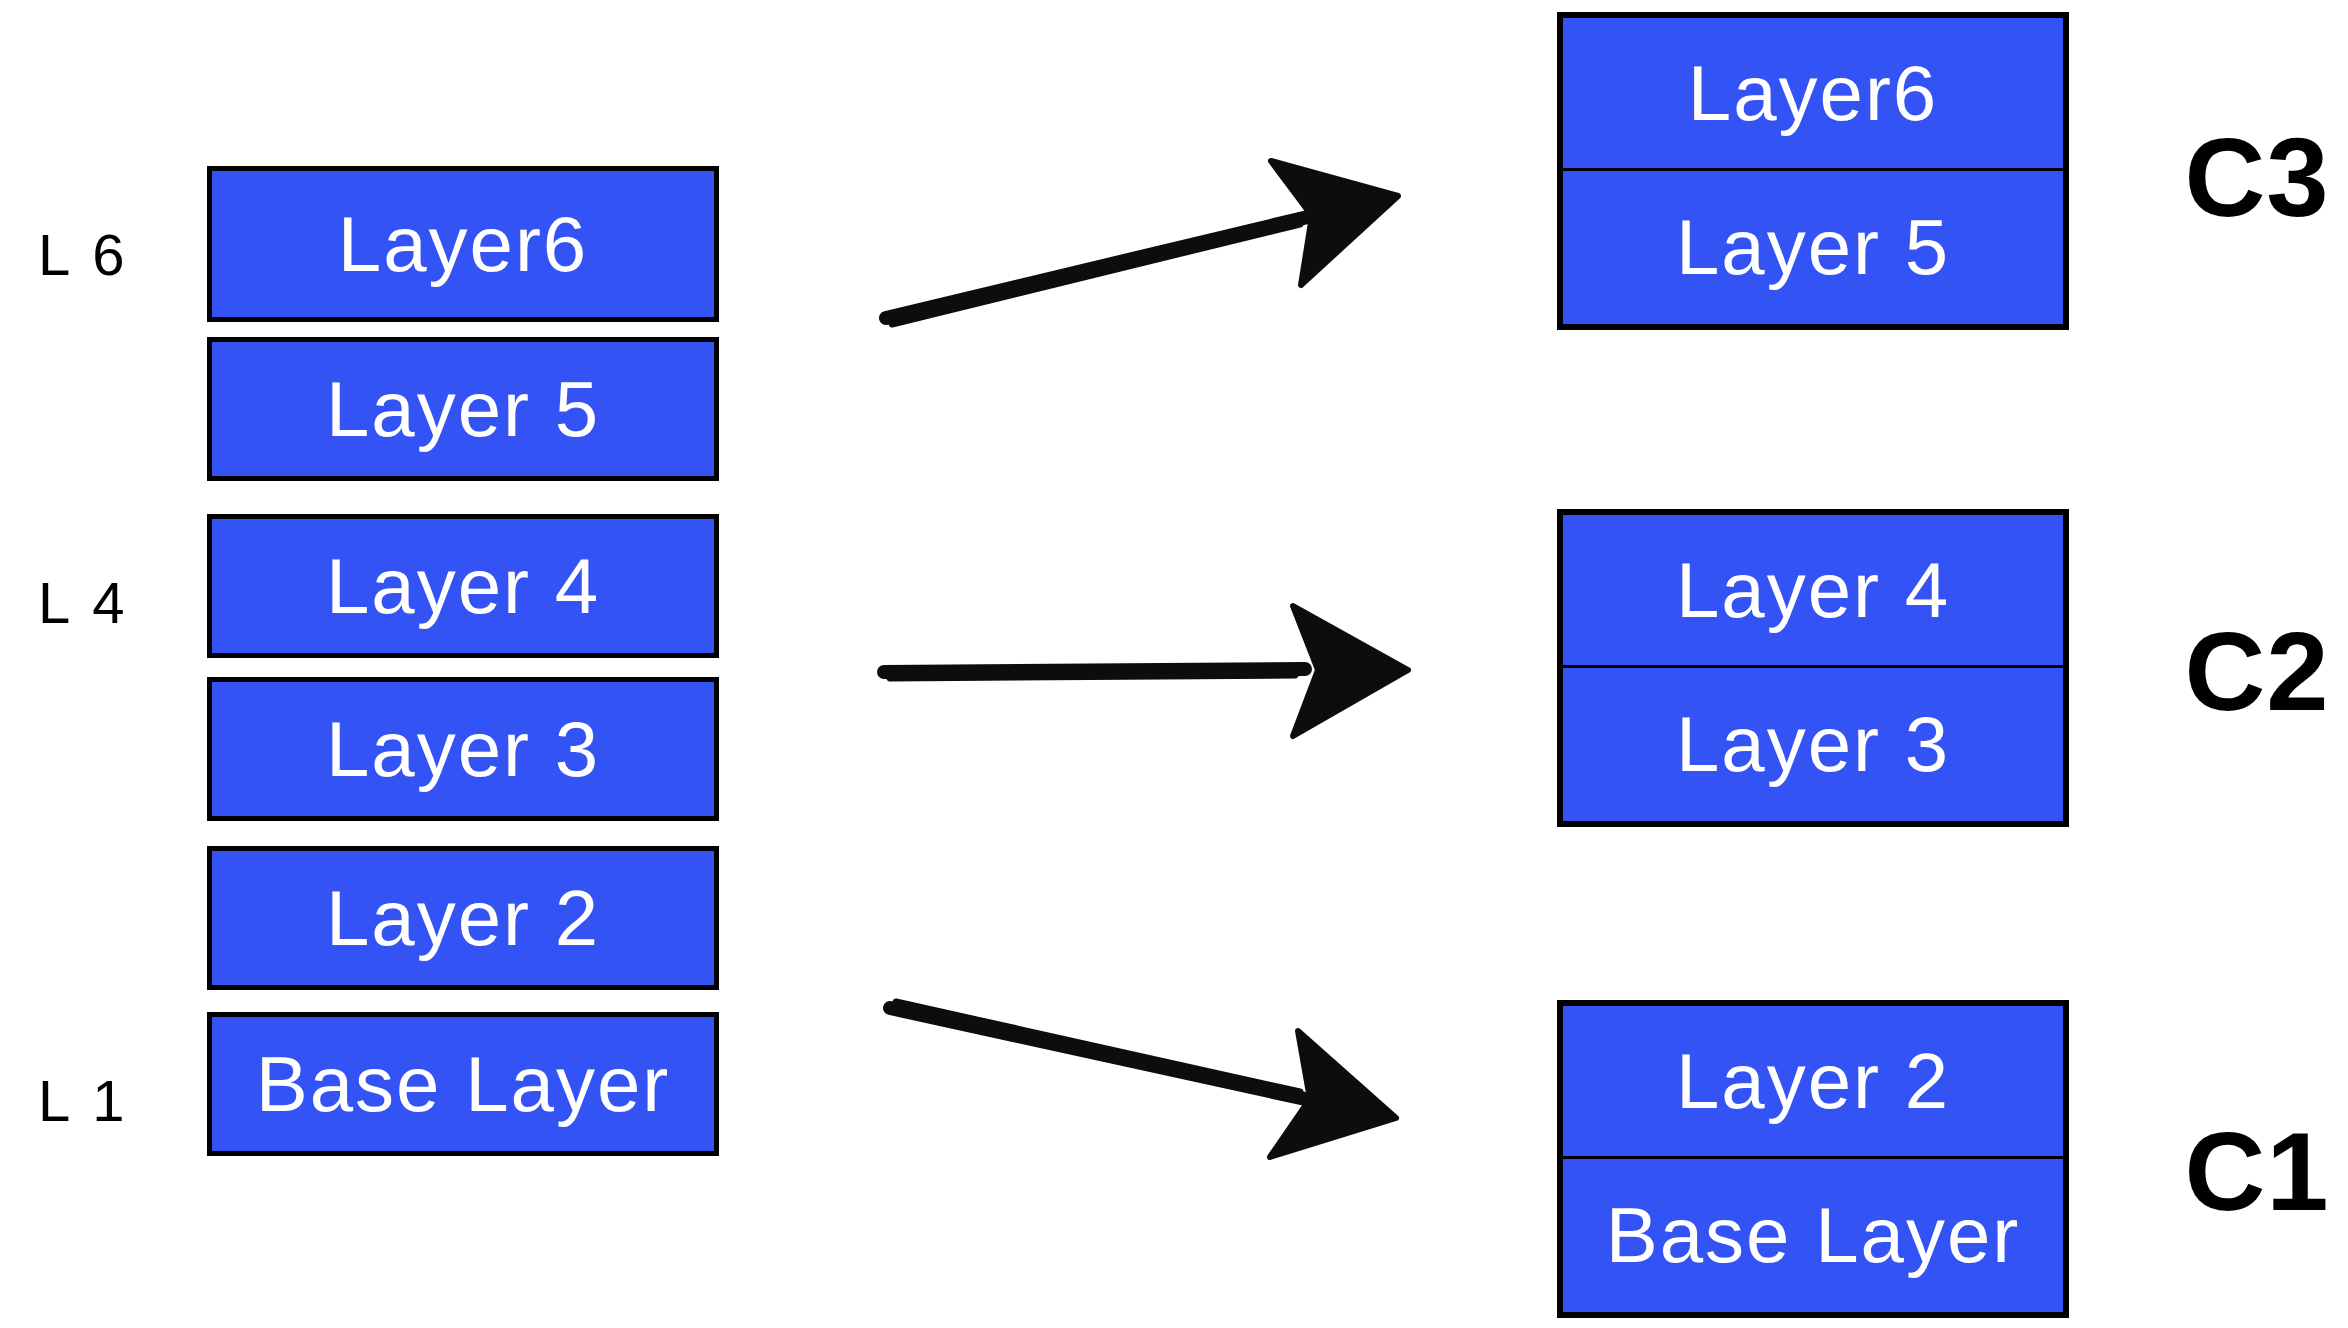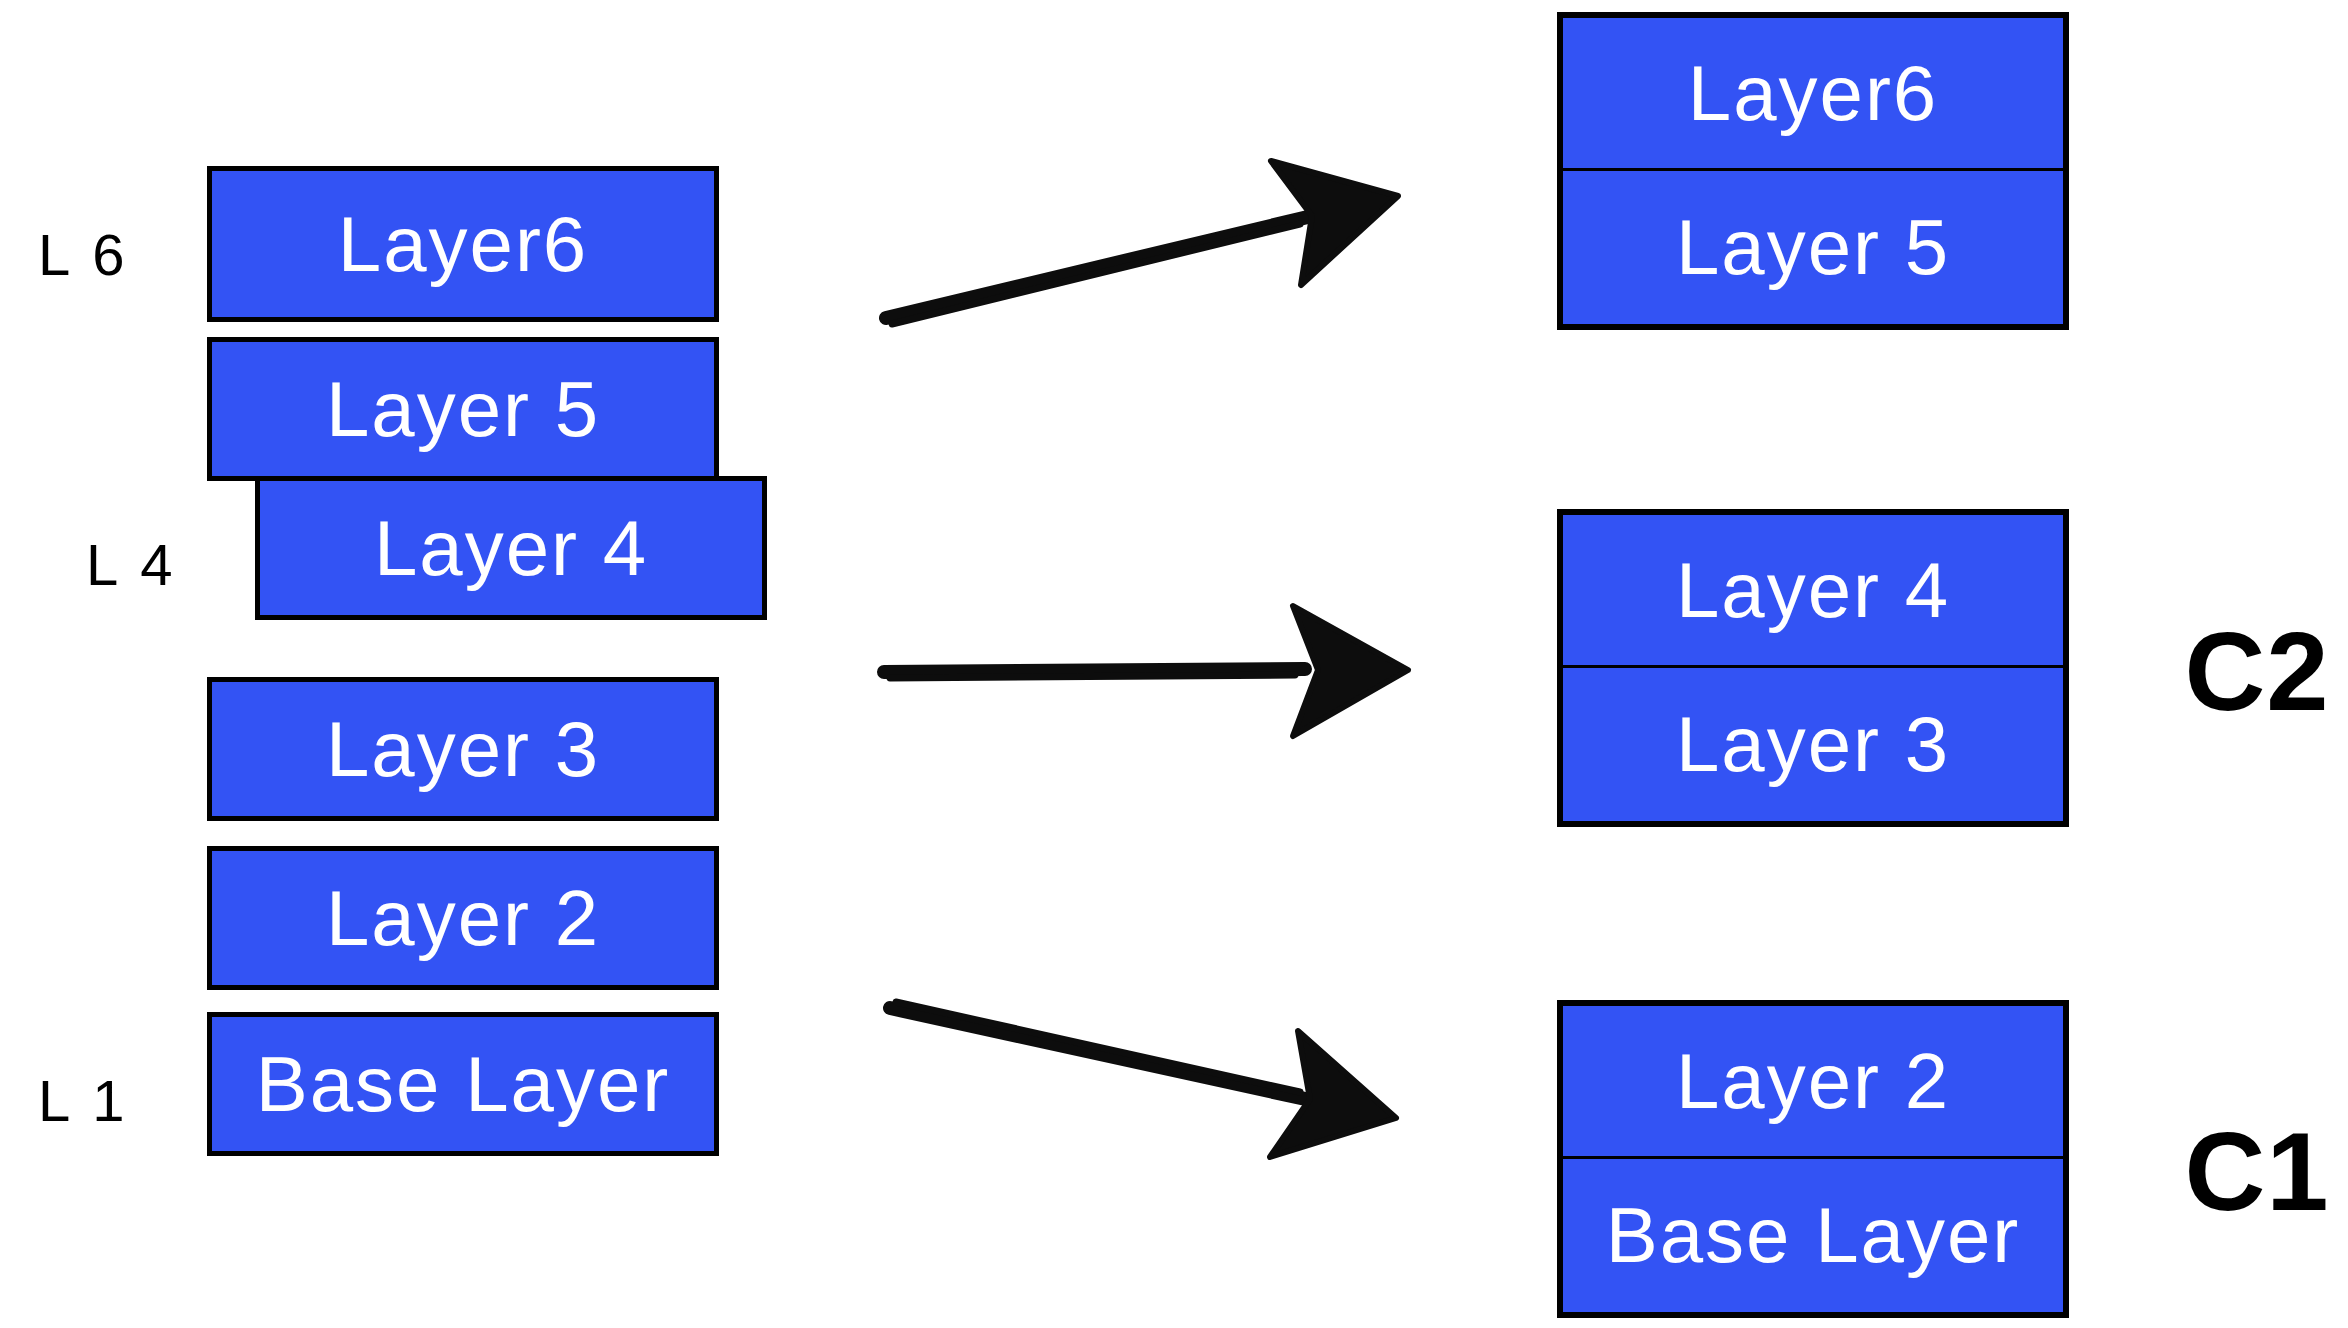--- a/index.html
+++ b/index.html
@@ -47,21 +47,21 @@
     display:flex;
     align-items:center;
     justify-content:center;
     color:var(--box-text);
     font-size:78px;
     letter-spacing:2px;
     white-space:pre;
   }
   .r0{top:166px;} .r0.layer-box{height:156px;}
   .r1{top:337px;}
-  .r2{top:476px;margin-left:48px;}
+  .r2{top:514px;}
   .r3{top:677px;}
   .r4{top:846px;}
   .r5{top:1012px;}
 
   
   .container-group{
     position:absolute;
     left:1557px;
     width:512px;
     border:6px solid var(--box-border);
@@ -149,16 +149,17 @@
   </div>
   <div class="container-group g1">
     <div class="container-cell">Layer 4</div>
     <div class="container-cell">Layer 3</div>
   </div>
   <div class="container-group g2">
     <div class="container-cell">Layer 2</div>
     <div class="container-cell">Base Layer</div>
   </div>
 
+  <div class="c-label c0">C3</div>
   <div class="c-label c1">C2</div>
   <div class="c-label c2">C1</div>
 
 </div>
 
 </body></html>

